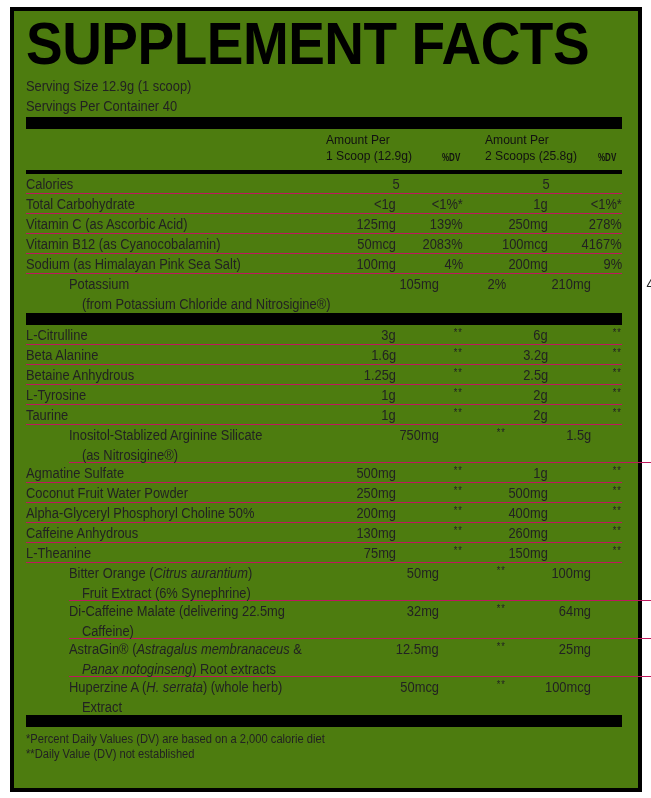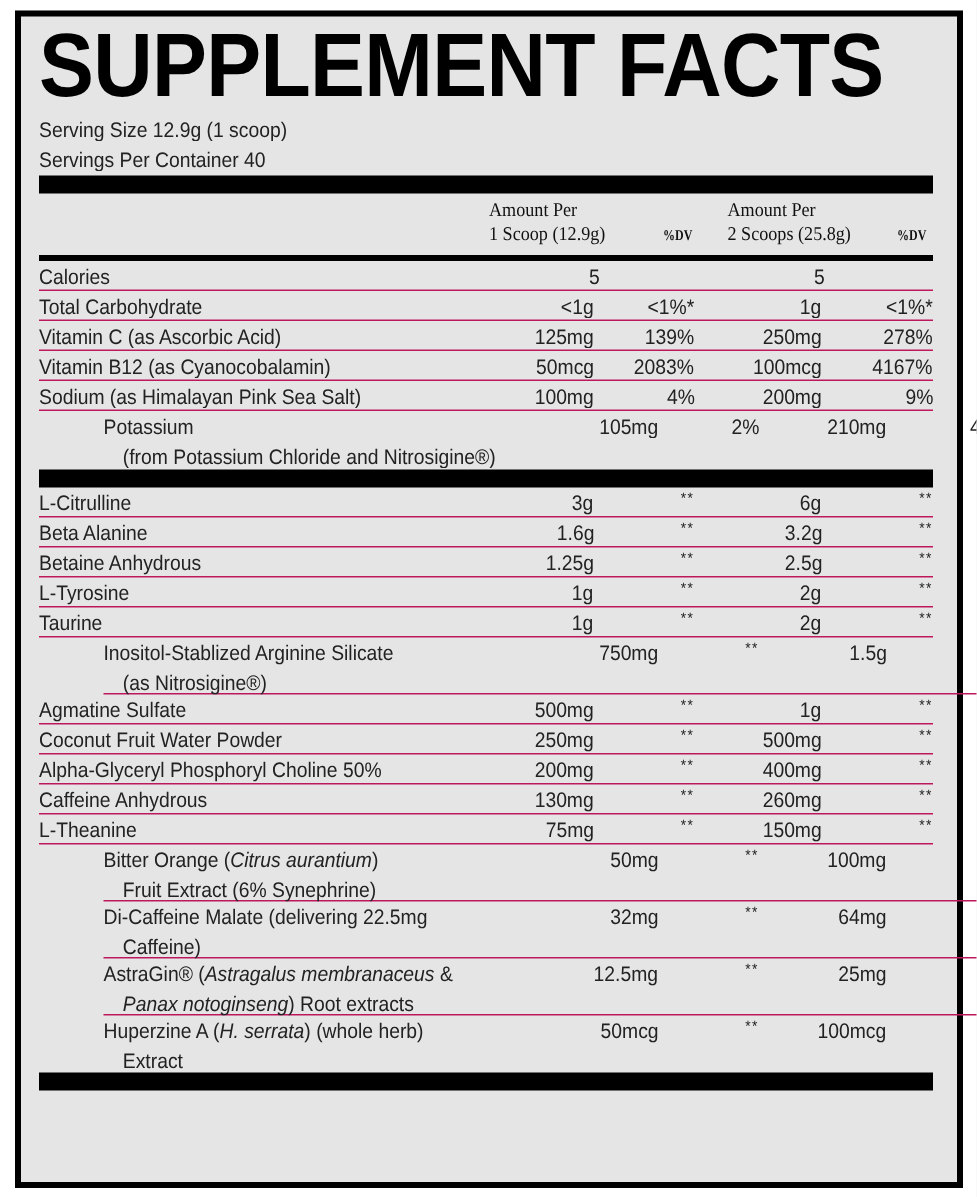--- a/index.html
+++ b/index.html
@@ -1,32 +1,32 @@
 <!DOCTYPE html>
 <html><head>
   <meta charset="utf-8">
   <style>
     * { margin: 0; padding: 0; box-sizing: border-box; }
     html, body { width: 651px; height: 798px; background: #ffffff; overflow: hidden; }
     body { position: relative; font-family: "Liberation Sans", sans-serif; color: #1a1a1a; }
     .panel {
       position: absolute; left: 10px; top: 7px; width: 632px; height: 785px;
-      border: 4px solid #000; background: #e5e5e5;
+      border: 4px solid #000; background: #4d7c0f;
     }
     .inner { position: absolute; left: 12px; top: 0; width: 600px; }
     .title {
       font-family: "Liberation Sans", sans-serif; font-weight: bold;
       font-size: 60px; line-height: 64px; letter-spacing: -0.5px;
       transform: scaleX(0.915); transform-origin: left top;
       white-space: nowrap; margin-top: 1px; color: #000;
     }
     .serving { font-size: 14px; line-height: 20px; transform: scaleX(0.92); transform-origin: left; white-space: nowrap; color: #222; }
     .bar { background: #000; height: 12px; width: 596px; }
     .bar.top { margin-top: 1px; }
-    .hdr { position: relative; height: 41px; font-family: Liberation Serif, serif; }
+    .hdr { position: relative; height: 41px; }
     .hdr span { position: absolute; font-size: 13px; line-height: 15px; color: #111; white-space: nowrap; transform: scaleX(0.93); transform-origin: left; }
     .hdr .dv { font-size: 10px; font-weight: bold; transform: scaleX(0.8); }
     .thick { height: 4px; background: #000; width: 596px; }
     .row { position: relative; border-bottom: 1px solid #be185d; width: 596px; font-size: 14px; line-height: 20px; color: #222; }
     .row.nob { border-bottom: none; }
     .row .name { position: absolute; left: 0; top: 0; width: 300px; white-space: nowrap; transform: scaleX(0.92); transform-origin: left; }
     .row .name .sub { display: block; padding-left: 14px; }
     .row .v1 { position: absolute; right: 226px; top: 0; text-align: right; white-space: nowrap; transform: scaleX(0.92); transform-origin: right; }
     .row .d1 { position: absolute; right: 159px; top: 0; text-align: right; white-space: nowrap; transform: scaleX(0.92); transform-origin: right; }
     .row .v2 { position: absolute; right: 74px; top: 0; text-align: right; white-space: nowrap; transform: scaleX(0.92); transform-origin: right; }
@@ -207,14 +207,18 @@
         <div class="row h2 nob">
           <span class="name"><span>Huperzine A (<em>H. serrata</em>) (whole herb)</span><span class="sub">Extract</span></span>
           <span class="v1">50mcg</span>
           <span class="d1 star">**</span>
           <span class="v2">100mcg</span>
           <span class="d2 star">**</span>
         </div>
       </div>
 
     <div class="bar"></div>
+    <div class="foot-wrap">
+      <div class="foot">*Percent Daily Values (DV) are based on a 2,000 calorie diet</div>
+      <div class="foot">**Daily Value (DV) not established</div>
+    </div>
   </div>
 </div>
 
 </body></html>

